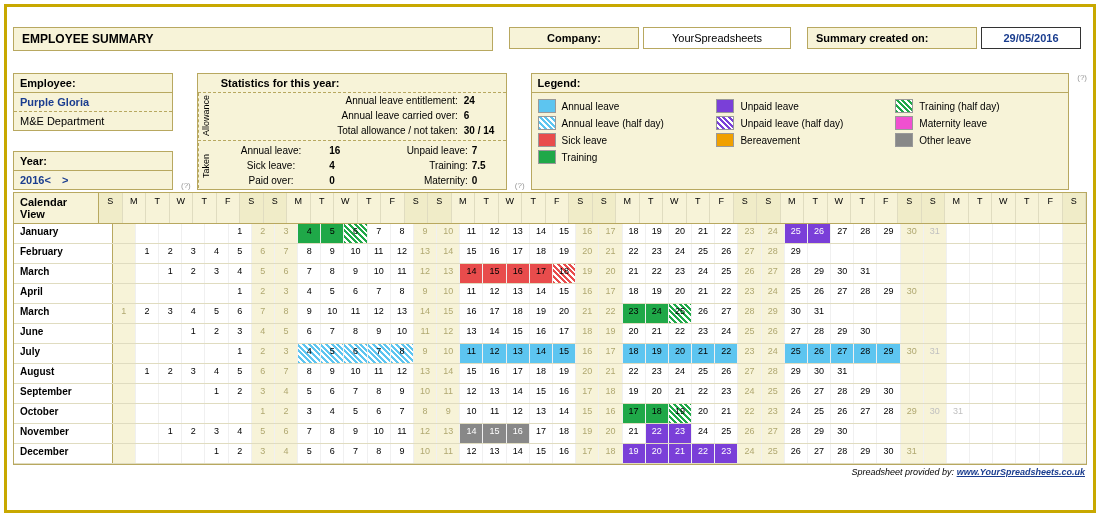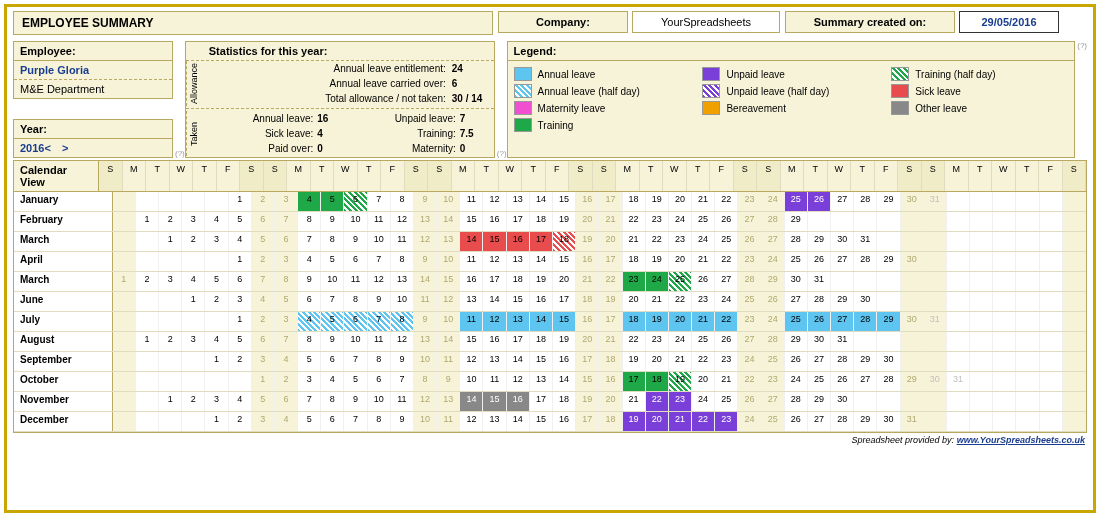--- a/index.html
+++ b/index.html
@@ -1,44 +1,44 @@
 <!DOCTYPE html>
 <html><head>
 <meta charset="utf-8">
 <style>
 *{box-sizing:border-box;margin:0;padding:0;font-family:Arial,sans-serif}
 body{background:#fff;padding:4px;font-size:11px}
 .outer{border:3px solid #c8a800;width:1092px;height:509px;background:#fff;position:relative}
-.top-row{display:flex;gap:5px;padding:4px 6px;align-items:flex-start}
+.top-row{display:flex;gap:16px;padding:20px 6px;align-items:flex-start}
 .title-box{background:#f7f3d8;border:1px solid #b8a860;padding:4px 8px;font-weight:bold;font-size:12px;width:480px}
 .company-section{display:flex;gap:4px}
 .company-label{background:#f7f3d8;border:1px solid #b8a860;padding:4px 8px;font-weight:bold;width:130px;text-align:center}
 .company-value{background:#fff;border:1px solid #b8a860;padding:4px 8px;width:148px;text-align:center}
-.date-label{background:#f7f3d8;border:1px solid #b8a860;padding:4px 8px;font-weight:bold;width:170px;text-align:center}
+.date-label{background:#f7f3d8;border:1px solid #b8a860;padding:4px 8px;font-weight:bold;width:170px;}
 .date-value{background:#fff;border:1px solid #333;padding:4px 8px;width:100px;text-align:center;color:#1a3d8f;font-weight:bold}
-.mid-row{display:flex;gap:0;padding:2px 6px}
+.mid-row{display:flex;gap:6px;padding:2px 6px}
 .emp-col{width:160px}
 .emp-box{background:#f7f3d8;border:1px solid #b8a860;margin-bottom:6px}
 .emp-head{padding:3px 6px;font-weight:bold;border-bottom:1px solid #b8a860}
 .emp-name{padding:3px 6px;color:#1a3d8f;font-weight:bold;border-bottom:1px dashed #b8a860}
 .emp-dept{padding:3px 6px}
 .year-box{background:#f7f3d8;border:1px solid #b8a860}
 .year-head{padding:3px 6px;font-weight:bold;border-bottom:1px solid #b8a860}
 .year-val{padding:3px 6px;color:#1a3d8f;font-weight:bold;display:flex;justify-content:flex-start}
 .year-nav{letter-spacing:4px}
 .stats-box{background:#f7f3d8;border:1px solid #b8a860;width:310px;position:relative}
 .stats-head{padding:3px 23px;font-weight:bold;border-bottom:1px dashed #b8a860}
 .stats-body{display:flex}
 .vlab{writing-mode:vertical-rl;transform:rotate(180deg);text-align:center;font-size:9px;padding:2px;border-right:1px dashed #b8a860}
 .stats-rows{flex:1}
 .stat-row{display:flex;padding:2px 4px;font-size:10px}
 .stat-label{flex:1;text-align:right;padding-right:6px}
 .stat-val{width:38px;font-weight:bold}
 .stat-row2{display:flex;padding:2px 4px;font-size:10px}
-.stat-row2 .c1{flex:1;text-align:right;padding-right:4px}
+.stat-row2 .c1{flex:1;text-align:center;padding-right:4px}
 .stat-row2 .v1{width:30px;font-weight:bold}
 .stat-row2 .c2{flex:1;text-align:right;padding-right:4px}
 .stat-row2 .v2{width:30px;font-weight:bold}
 .dashed-sep{border-top:1px dashed #b8a860;margin:2px 0}
 .legend-box{background:#f7f3d8;border:1px solid #b8a860;flex:1}
 .legend-head{padding:3px 6px;font-weight:bold;border-bottom:1px solid #b8a860}
 .legend-body{padding:6px;display:grid;grid-template-columns:repeat(3,1fr);gap:3px 12px}
 .legend-item{display:flex;align-items:center;gap:6px;font-size:10px}
 .swatch{width:18px;height:14px;border:1px solid #999}
 .s-annual{background:#5dc5f0}
@@ -173,26 +173,26 @@
           </div>
           <div class="legend-item">
             <div class="swatch s-annual-h"></div>
             <span>Annual leave (half day)</span>
           </div>
           <div class="legend-item">
             <div class="swatch s-unpaid-h"></div>
             <span>Unpaid leave (half day)</span>
           </div>
           <div class="legend-item">
+            <div class="swatch s-maternity"></div>
+            <span>Maternity leave</span>
+          </div>
+          <div class="legend-item">
             <div class="swatch s-sick"></div>
             <span>Sick leave</span>
-          </div>
-          <div class="legend-item">
-            <div class="swatch s-maternity"></div>
-            <span>Maternity leave</span>
           </div>
           <div class="legend-item">
             <div class="swatch s-bereave"></div>
             <span>Bereavement</span>
           </div>
           <div class="legend-item">
             <div class="swatch s-other"></div>
             <span>Other leave</span>
           </div>
           <div class="legend-item">

